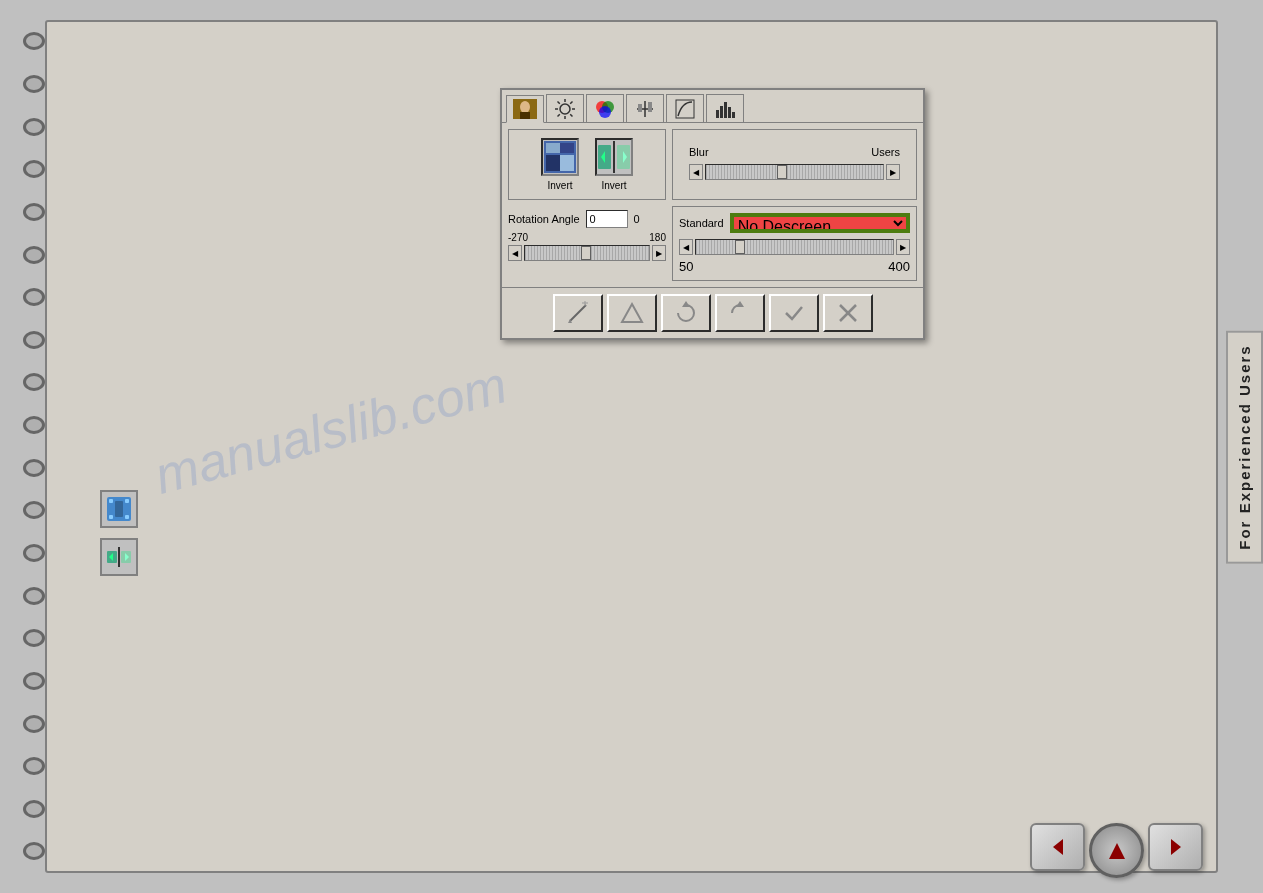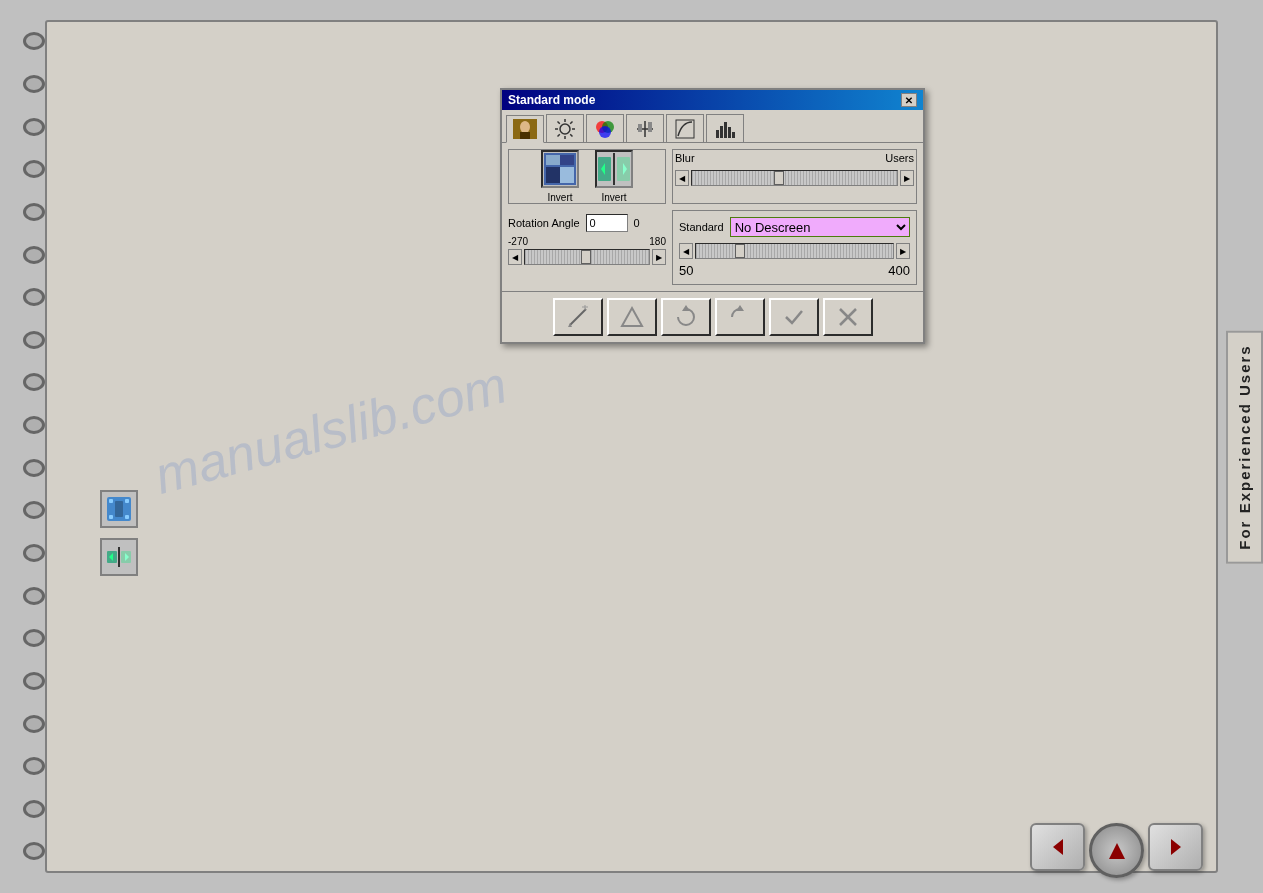--- a/index.html
+++ b/index.html
@@ -261,24 +261,20 @@
       <line x1="14" y1="4" x2="14" y2="24" stroke="#333" stroke-width="2"></line>
       <rect x="16" y="8" width="10" height="12" fill="#88ccaa" rx="1"></rect>
       <polygon points="4,14 8,10 8,18" fill="#22ff88"></polygon>
       <polygon points="24,14 20,10 20,18" fill="#88ffcc"></polygon>
     </svg>
   </div>
 </div>
 
 <div class="dialog">
 
-  <div class="dialog-titlebar">
-    <span>Standard mode</span>
-    <div class="dialog-close-btn">✕</div>
-  </div>
 
   <div class="dialog-toolbar">
 
     <div class="toolbar-tab active">
       <svg width="24" height="20" viewBox="0 0 24 20">
         <rect x="0" y="0" width="24" height="20" fill="#8B6914"></rect>
         <ellipse cx="12" cy="8" rx="5" ry="6" fill="#DEB887"></ellipse>
         <rect x="7" y="13" width="10" height="7" fill="#4a3000"></rect>
       </svg>
     </div>
@@ -327,21 +323,21 @@
         <rect x="6" y="8" width="3" height="12" fill="#333"></rect>
         <rect x="10" y="4" width="3" height="16" fill="#333"></rect>
         <rect x="14" y="9" width="3" height="11" fill="#333"></rect>
         <rect x="18" y="14" width="3" height="6" fill="#333"></rect>
       </svg>
     </div>
   </div>
 
   <div style="display:flex; padding:6px; gap:6px;">
 
-    <div style="width:158px; border:1px solid #808080; background:#d4d0c8; padding:0; display:flex; flex-direction:column; align-items:center; gap:6px;">
+    <div style="width:158px; border:1px solid #808080; background:#d4d0c8; padding:8px; display:flex; flex-direction:column; align-items:center; gap:6px;">
       <div style="display:flex; gap:16px; justify-content:center;">
 
         <div class="effect-icon">
           <div class="effect-icon-img">
             <svg width="32" height="32" viewBox="0 0 32 32">
               <rect x="0" y="0" width="32" height="32" fill="#4466aa"></rect>
               <rect x="2" y="2" width="14" height="10" fill="#88aacc"></rect>
               <rect x="16" y="2" width="14" height="10" fill="#334488"></rect>
               <rect x="2" y="14" width="14" height="16" fill="#223366"></rect>
               <rect x="16" y="14" width="14" height="16" fill="#99bbdd"></rect>
@@ -358,21 +354,21 @@
               <rect x="19" y="4" width="13" height="24" fill="#88ccaa" rx="1"></rect>
               <polygon points="3,16 7,10 7,22" fill="#22ff88"></polygon>
               <polygon points="29,16 25,10 25,22" fill="#88ffcc"></polygon>
             </svg>
           </div>
           <span class="effect-label">Invert</span>
         </div>
       </div>
     </div>
 
-    <div style="flex:1; border:1px solid #808080; background:#d4d0c8; padding:2px;">
+    <div style="flex:1; border:1px solid #808080; background:#d4d0c8; padding:16px;">
       <div style="display:flex; justify-content:space-between; font-size:11px; margin-bottom:6px;">
         <span>Blur</span>
         <span>Users</span>
       </div>
       <div style="display:flex; align-items:center; gap:2px;">
         <div style="width:14px; height:16px; background:#d4d0c8; border:1px solid #808080; display:flex; align-items:center; justify-content:center; cursor:pointer; font-size:8px;">◀</div>
         <div style="flex:1; height:16px; background:repeating-linear-gradient(90deg, #a8a8a8 0px, #a8a8a8 1px, #c8c8c8 1px, #c8c8c8 3px); border:1px inset #808080; position:relative;">
           <div style="position:absolute; left:40%; top:0; width:10px; height:100%; background:#d4d0c8; border:1px solid #606060;"></div>
         </div>
         <div style="width:14px; height:16px; background:#d4d0c8; border:1px solid #808080; display:flex; align-items:center; justify-content:center; cursor:pointer; font-size:8px;">▶</div>
@@ -397,21 +393,21 @@
         <div style="flex:1; height:16px; background:repeating-linear-gradient(90deg, #a8a8a8 0px, #a8a8a8 1px, #c8c8c8 1px, #c8c8c8 3px); border:1px inset #808080; position:relative;">
           <div style="position:absolute; left:45%; top:0; width:10px; height:100%; background:#d4d0c8; border:1px solid #606060;"></div>
         </div>
         <div style="width:14px; height:16px; background:#d4d0c8; border:1px solid #808080; display:flex; align-items:center; justify-content:center; cursor:pointer; font-size:8px;">▶</div>
       </div>
     </div>
 
     <div style="flex:1; border:1px solid #808080; padding:6px;">
       <div style="display:flex; align-items:center; gap:6px; margin-bottom:6px;">
         <span style="font-size:11px;">Standard</span>
-        <select style="flex:1; height:20px; font-size:13px; background:#f0abfc; border:1px solid #4d7c0f;">
+        <select style="flex:1; height:20px; font-size:16px; background:#ef4444; border:4px solid #4d7c0f;">
           <option>No Descreen</option>
           <option>Low</option>
           <option>Medium</option>
           <option>High</option>
         </select>
       </div>
       <div style="display:flex; align-items:center; gap:2px; margin-bottom:4px;">
         <div style="width:14px; height:16px; background:#d4d0c8; border:1px solid #808080; display:flex; align-items:center; justify-content:center; cursor:pointer; font-size:8px;">◀</div>
         <div style="flex:1; height:16px; background:repeating-linear-gradient(90deg, #a8a8a8 0px, #a8a8a8 1px, #c8c8c8 1px, #c8c8c8 3px); border:1px inset #808080; position:relative;">
           <div style="position:absolute; left:20%; top:0; width:10px; height:100%; background:#d4d0c8; border:1px solid #606060;"></div>

